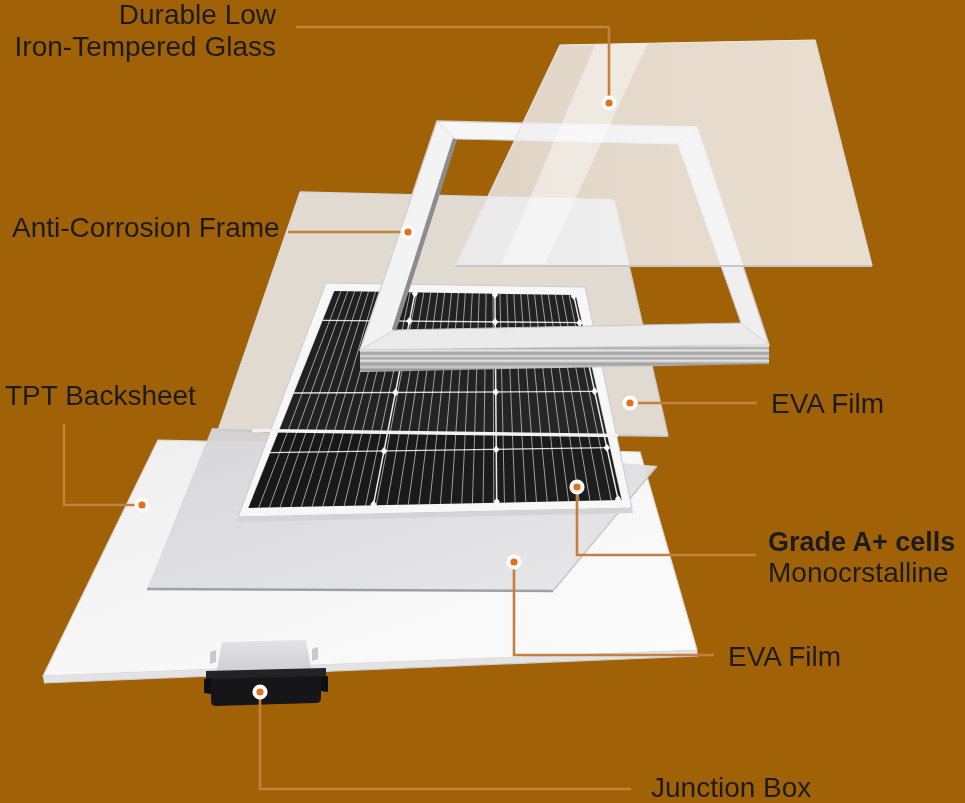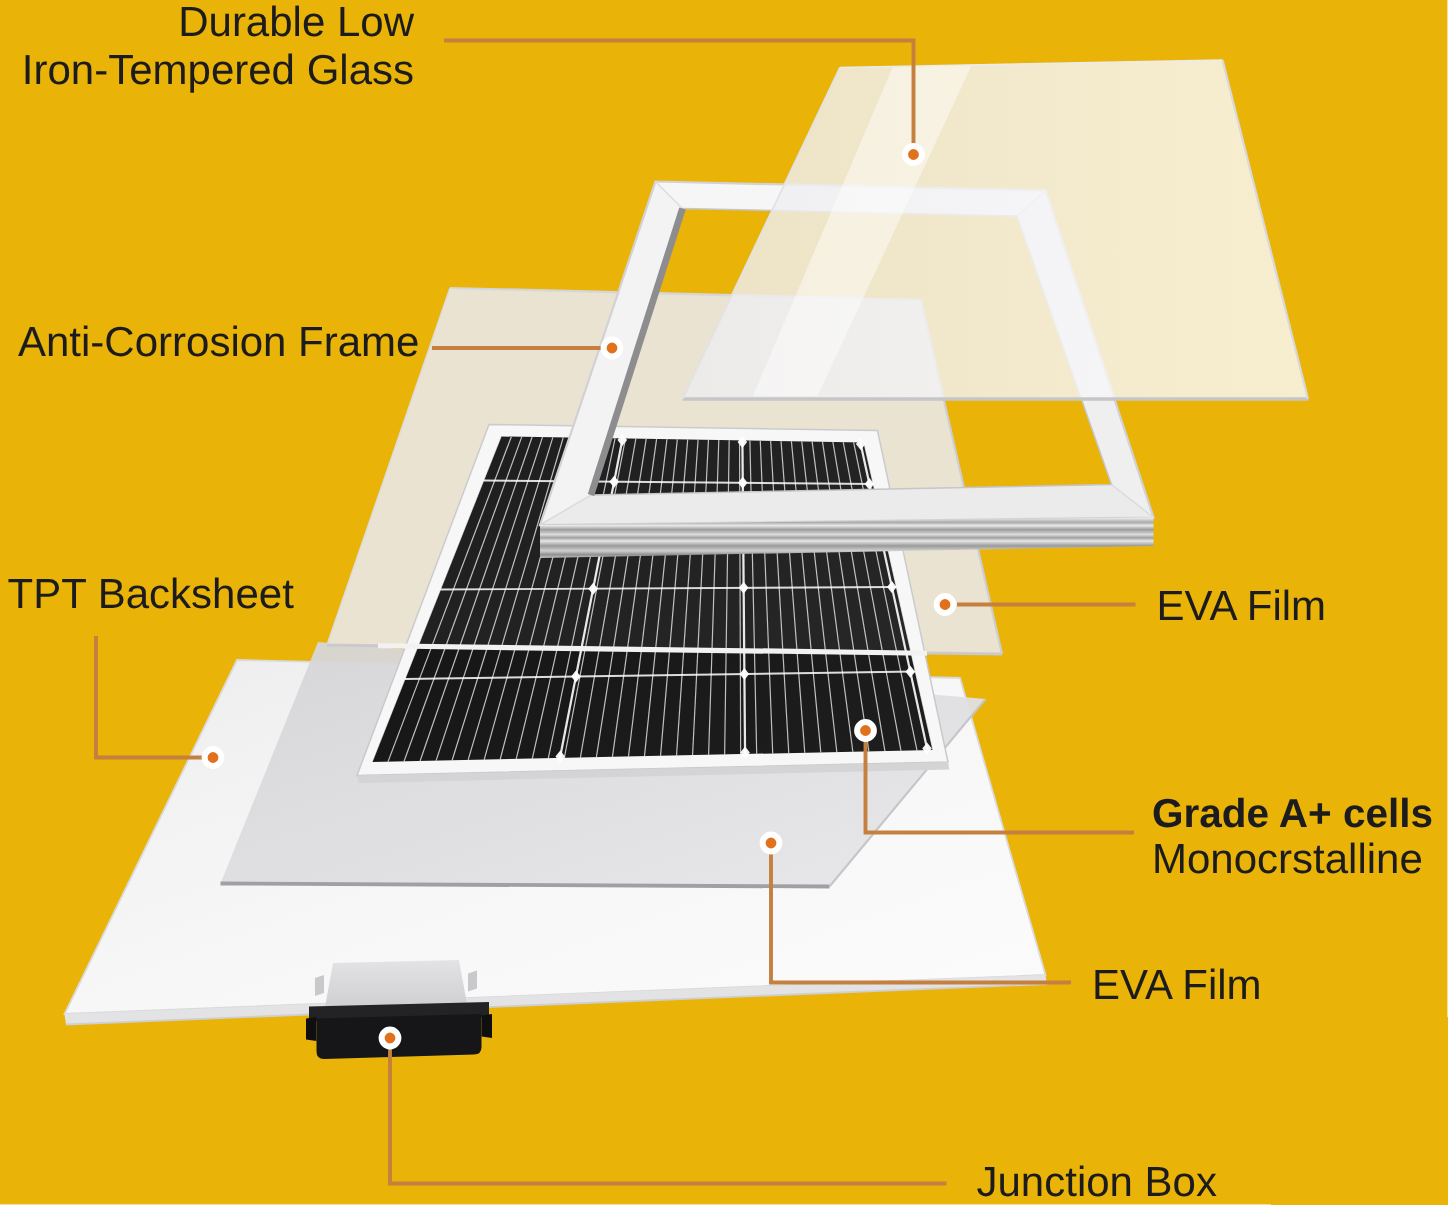--- a/index.html
+++ b/index.html
@@ -1,16 +1,16 @@
 <!DOCTYPE html>
 <html style="--accent: #e2711d; --leader: #c5803f; --text: #1c1c1e;"><head>
 <meta charset="utf-8">
 <style>
   html,body{margin:0;padding:0;background:#ffffff;}
-  .stage{width:965px;height:803px;position:relative;background:#eab308;overflow:hidden;}
+  .stage{width:965px;height:803px;position:relative;background:#a16207;overflow:hidden;}
   svg{display:block;}
   text{font-family:"Liberation Sans", sans-serif; fill:var(--text,#1c1c1e);}
   .lbl{font-size:28px;}
   .lbl-bold{font-size:27px;font-weight:bold;}
   .leader{fill:none;stroke:var(--leader,#c5803f);stroke-width:2.6px;}
   .dot{fill:var(--accent,#e2711d);stroke:#ffffff;stroke-width:4px;}
 </style>
 </head>
 <body>
 

